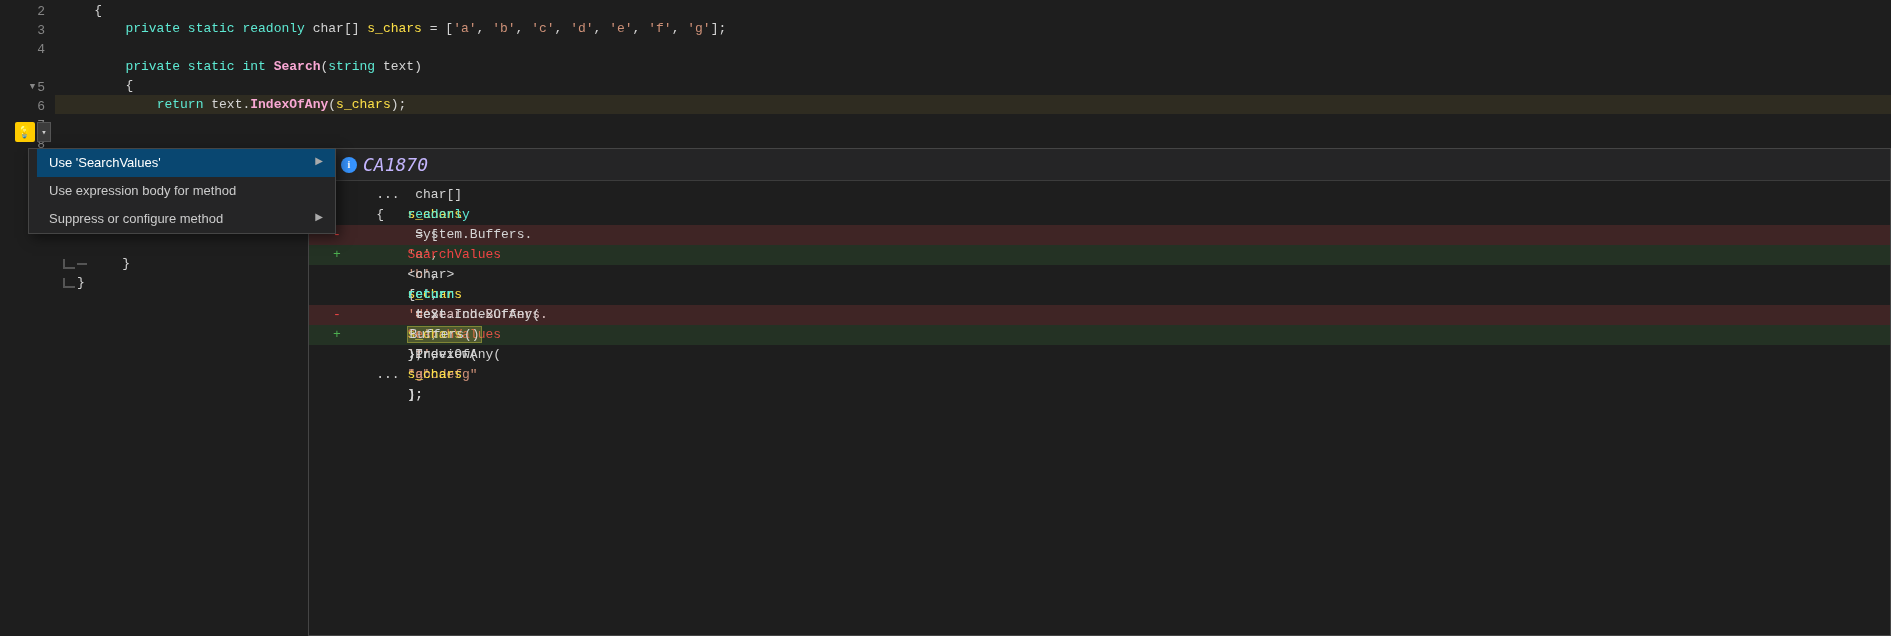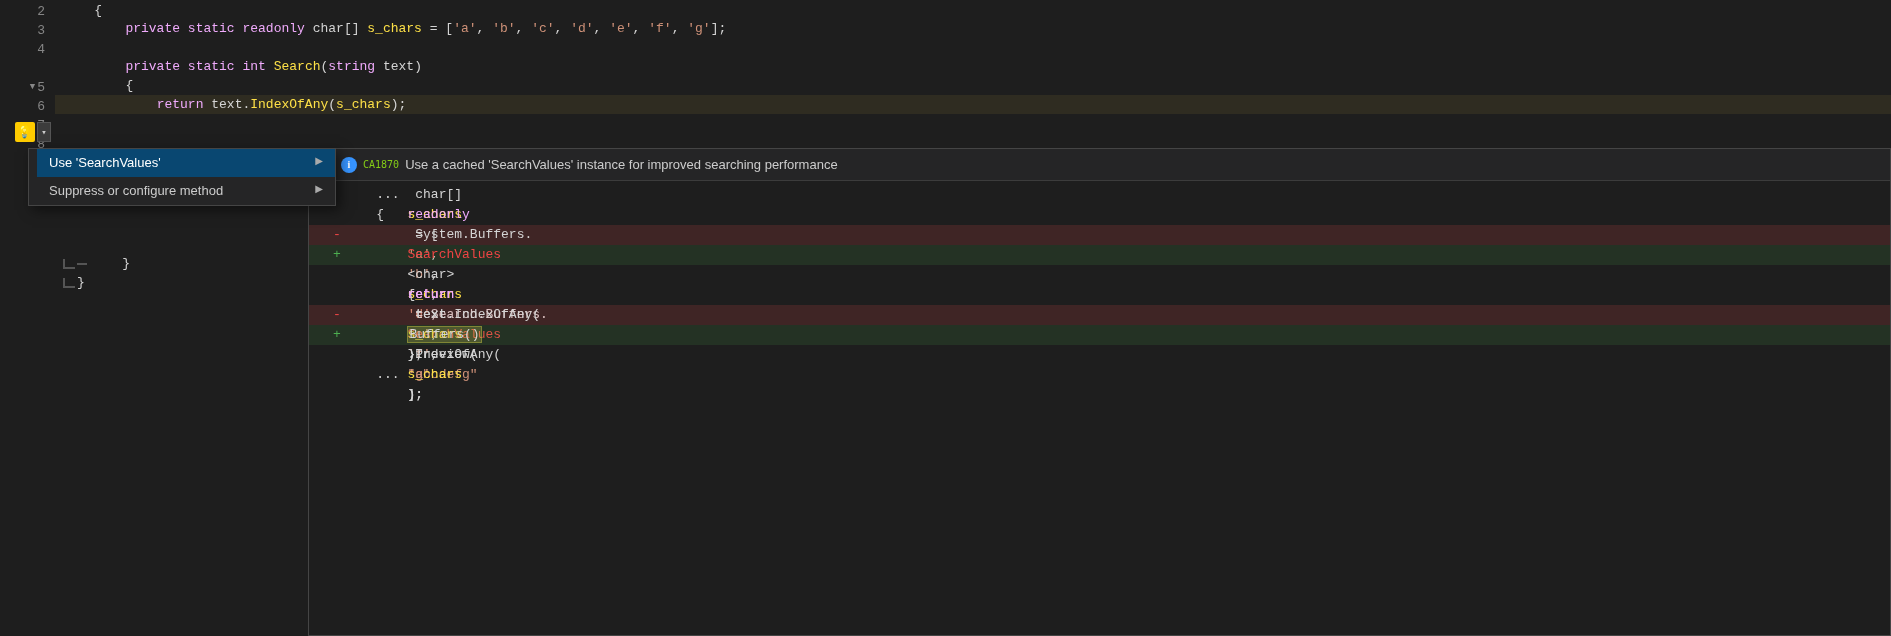--- a/index.html
+++ b/index.html
@@ -47,27 +47,27 @@
 
     .code-line {
       display: flex;
       align-items: center;
       height: 19px;
       padding-left: 8px;
       white-space: pre;
       position: relative;
     }
 
-    .kw-blue { color: #f0abfc; }
+    .kw-blue { color: #5eead4; }
     .kw-lightblue { color: #fde047; }
     .str-orange { color: #ce9178; }
     .kw-green { color: #ef4444; }
     .punctuation { color: #d4d4d4; }
     .text-gray { color: #858585; }
-    .method-yellow { color: #fde047; }
+    .method-yellow { color: #f9a8d4; font-weight: bold; }
 
     
     .lightbulb-gutter {
       position: absolute;
       left: 15px;
       top: 122px;
       display: flex;
       align-items: center;
       gap: 2px;
       z-index: 10;
@@ -179,23 +179,24 @@
       align-items: center;
       justify-content: center;
       font-size: 10px;
       color: white;
       font-weight: bold;
       font-family: serif;
       flex-shrink: 0;
     }
 
     .diagnostic-code {
-      color: #84cc16;
-      font-size: 10px;
+      color: #c4b5fd;
+      font-size: 18px;
       font-family: 'Consolas', monospace;
+      font-style: italic;
     }
 
     .diagnostic-text {
       color: #cccccc;
       font-size: 13px;
       font-family: 'Segoe UI', Arial, sans-serif;
     }
 
     
     .diff-area {
@@ -380,32 +381,34 @@
     <div class="dropdown-arrow">▾</div>
   </div>
 </div>
 
 <div class="context-menu">
   <div class="menu-item active">
     <span>Use 'SearchValues'</span>
     <span class="submenu-arrow">▶</span>
   </div>
   <div class="menu-item">
+    <span>Use expression body for method</span>
+  </div>
+  <div class="menu-item">
     <span>Suppress or configure method</span>
     <span class="submenu-arrow">▶</span>
   </div>
 </div>
 
 <div class="preview-panel">
 
   <div class="preview-header">
     <div class="chevron-circle">⌄</div>
     <div class="info-icon">i</div>
     <span class="diagnostic-code">CA1870</span>
-    <span class="diagnostic-text">Use a cached 'SearchValues' instance for improved searching performance</span>
   </div>
 
   <div class="diff-area">
 
     <div class="diff-line">
       <span class="diff-marker"> </span>
       <span class="diff-line-content">    ...</span>
     </div>
 
     <div class="diff-line">

